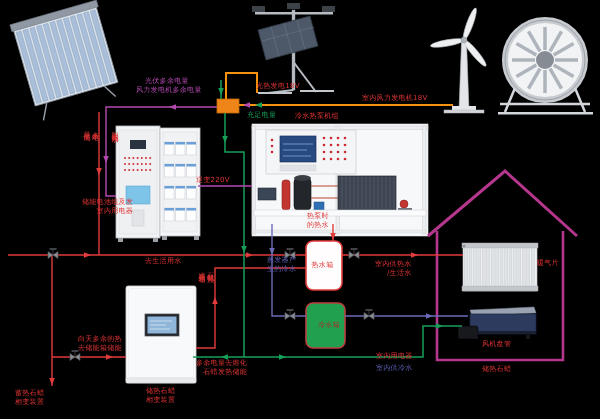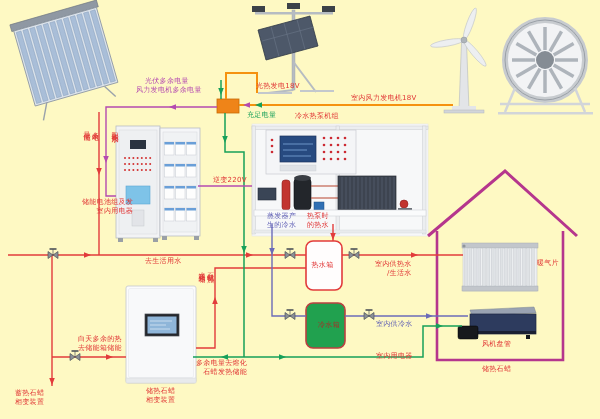--- a/index.html
+++ b/index.html
@@ -1,24 +1,24 @@
 <!DOCTYPE html>
 <html><head>
 <meta charset="utf-8">
 <style>
   html,body{margin:0;padding:0;background:#fff;}
-  .canvas{position:relative;width:600px;height:419px;background:#fef9c3;
+  .canvas{position:relative;width:600px;height:419px;background:#000000;
           font-family:"DejaVu Sans",sans-serif;overflow:hidden;}
   .canvas svg{position:absolute;left:0;top:0;}
   .lbl{position:absolute;font-size:7px;line-height:8.5px;white-space:pre-line;
        pointer-events:none;letter-spacing:0.3px;}
   .red{color:#e03434;text-align:right;}
   .purple{color:#b44ab0;}
   .green{color:#17a05a;text-align:center;}
-  .blue{color:#5f5fb5;}
+  .blue{color:#5f5fb5;margin-top:44px;}
   .darkred{color:#a5302a;}
   .vert{writing-mode:vertical-rl;letter-spacing:1px;}
   .ctr{text-align:center;}
 </style>
 </head>
 <body>
 
 <div class="canvas">
 
 <svg width="600" height="419" viewBox="0 0 600 419">
@@ -357,26 +357,26 @@
         </g>
   </g>
 </svg>
 
 <div class="lbl red vert" style="left:110px;top:126px">太阳能热水</div>
 <div class="lbl red vert" style="left:82px;top:126px">多余电
 量储能</div>
 <div class="lbl purple" style="left:145px;top:77px">光伏多余电量</div>
 <div class="lbl purple" style="left:136px;top:86px">风力发电机多余电量</div>
 <div class="lbl red" style="left:256px;top:82px">光热发电18V</div>
-<div class="lbl red" style="left:351px;top:94px">室内风力发电机18V</div>
+<div class="lbl red" style="left:362px;top:94px">室内风力发电机18V</div>
 <div class="lbl green" style="left:247px;top:111px">充足电量</div>
 <div class="lbl red" style="left:295px;top:112px">冷水热泵机组</div>
 <div class="lbl red" style="left:82px;top:198px">储能电池组及发
 室内用电器</div>
-<div class="lbl red" style="left:213px;top:176px">逆变220V</div>
+<div class="lbl red" style="left:196px;top:176px">逆变220V</div>
 <div class="lbl blue" style="left:267px;top:212px">蒸发器产
 生的冷水</div>
 <div class="lbl red" style="left:307px;top:212px">热泵时
 的热水</div>
 <div class="lbl red" style="left:145px;top:257px">去生活用水</div>
 <div class="lbl red ctr" style="left:306px;top:261px;width:33px">热水箱</div>
 <div class="lbl red" style="left:375px;top:260px">室内供热水
 /生活水</div>
 <div class="lbl darkred ctr" style="left:306px;top:321px;width:46px">冷水箱</div>
 <div class="lbl blue" style="left:376px;top:320px">室内供冷水</div>

